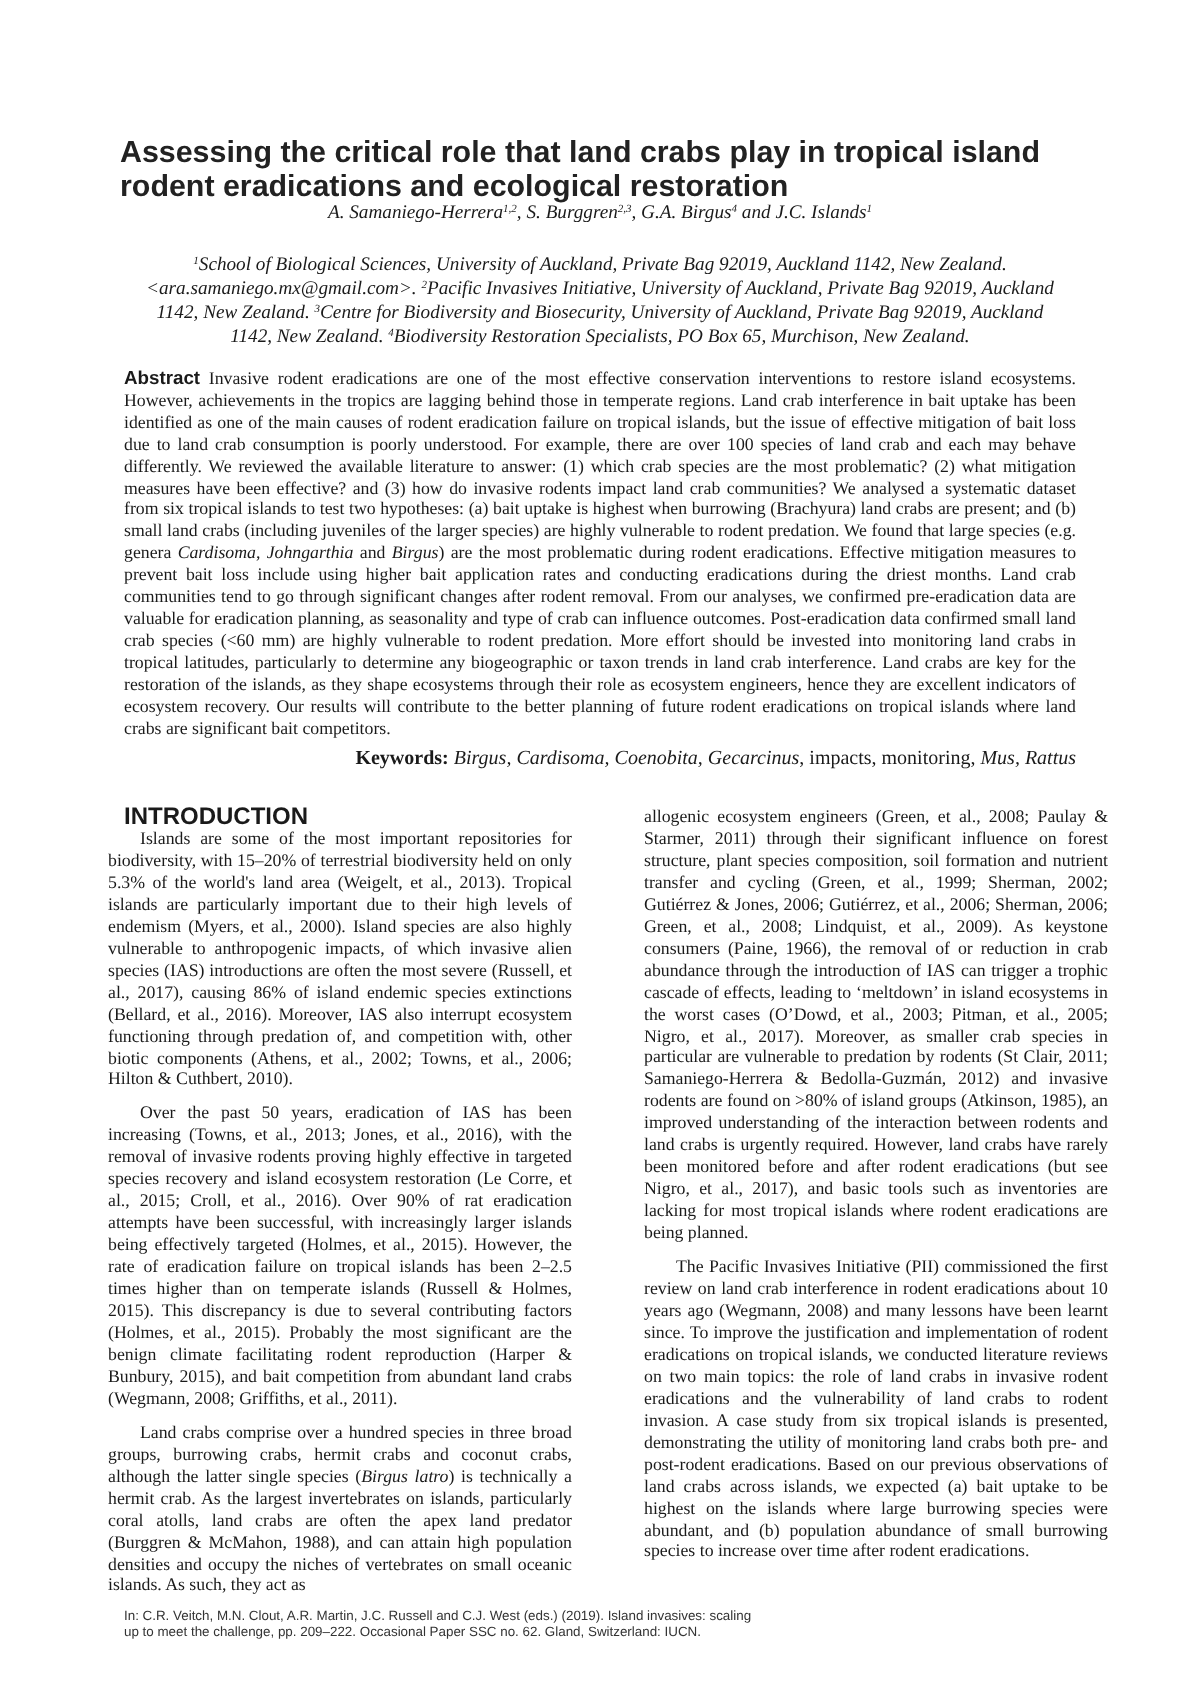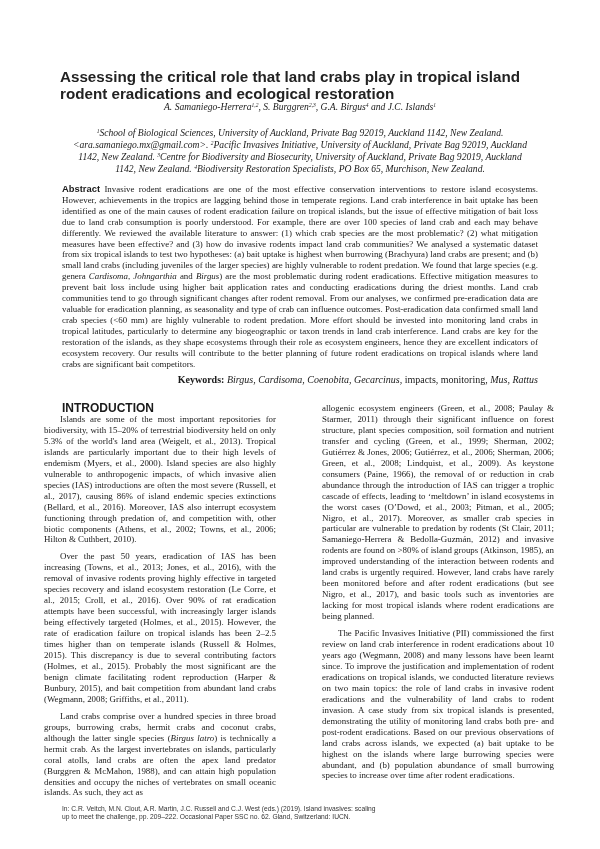--- a/index.html
+++ b/index.html
@@ -35,21 +35,21 @@
     .heading {
       position: absolute; left: 62px; top: 401px;
       font-family: "Liberation Sans", sans-serif; font-weight: bold; font-size: 12px;
     }
     .col {
       position: absolute; width: 232px;
       font-family: "Liberation Serif", serif; font-size: 8.9px; line-height: 10.95px;
       text-align: justify;
     }
     .col p { margin: 0 0 6px 0; text-indent: 16px; hyphens: none; }
-    .col-left { left: 44px; top: 414px; }
+    .col-left { left: 54px; top: 414px; }
     .col-right { left: 306px; top: 403px; margin-left: 16px; }
     .col-right p.cont { text-indent: 0; }
     .footer {
       position: absolute; left: 62px; top: 805px; width: 476px;
       font-family: "Liberation Sans", sans-serif; font-size: 6.7px; line-height: 8px; color: #333;
     }
     i { font-style: italic; }
   </style>
 </head>
 <body>

